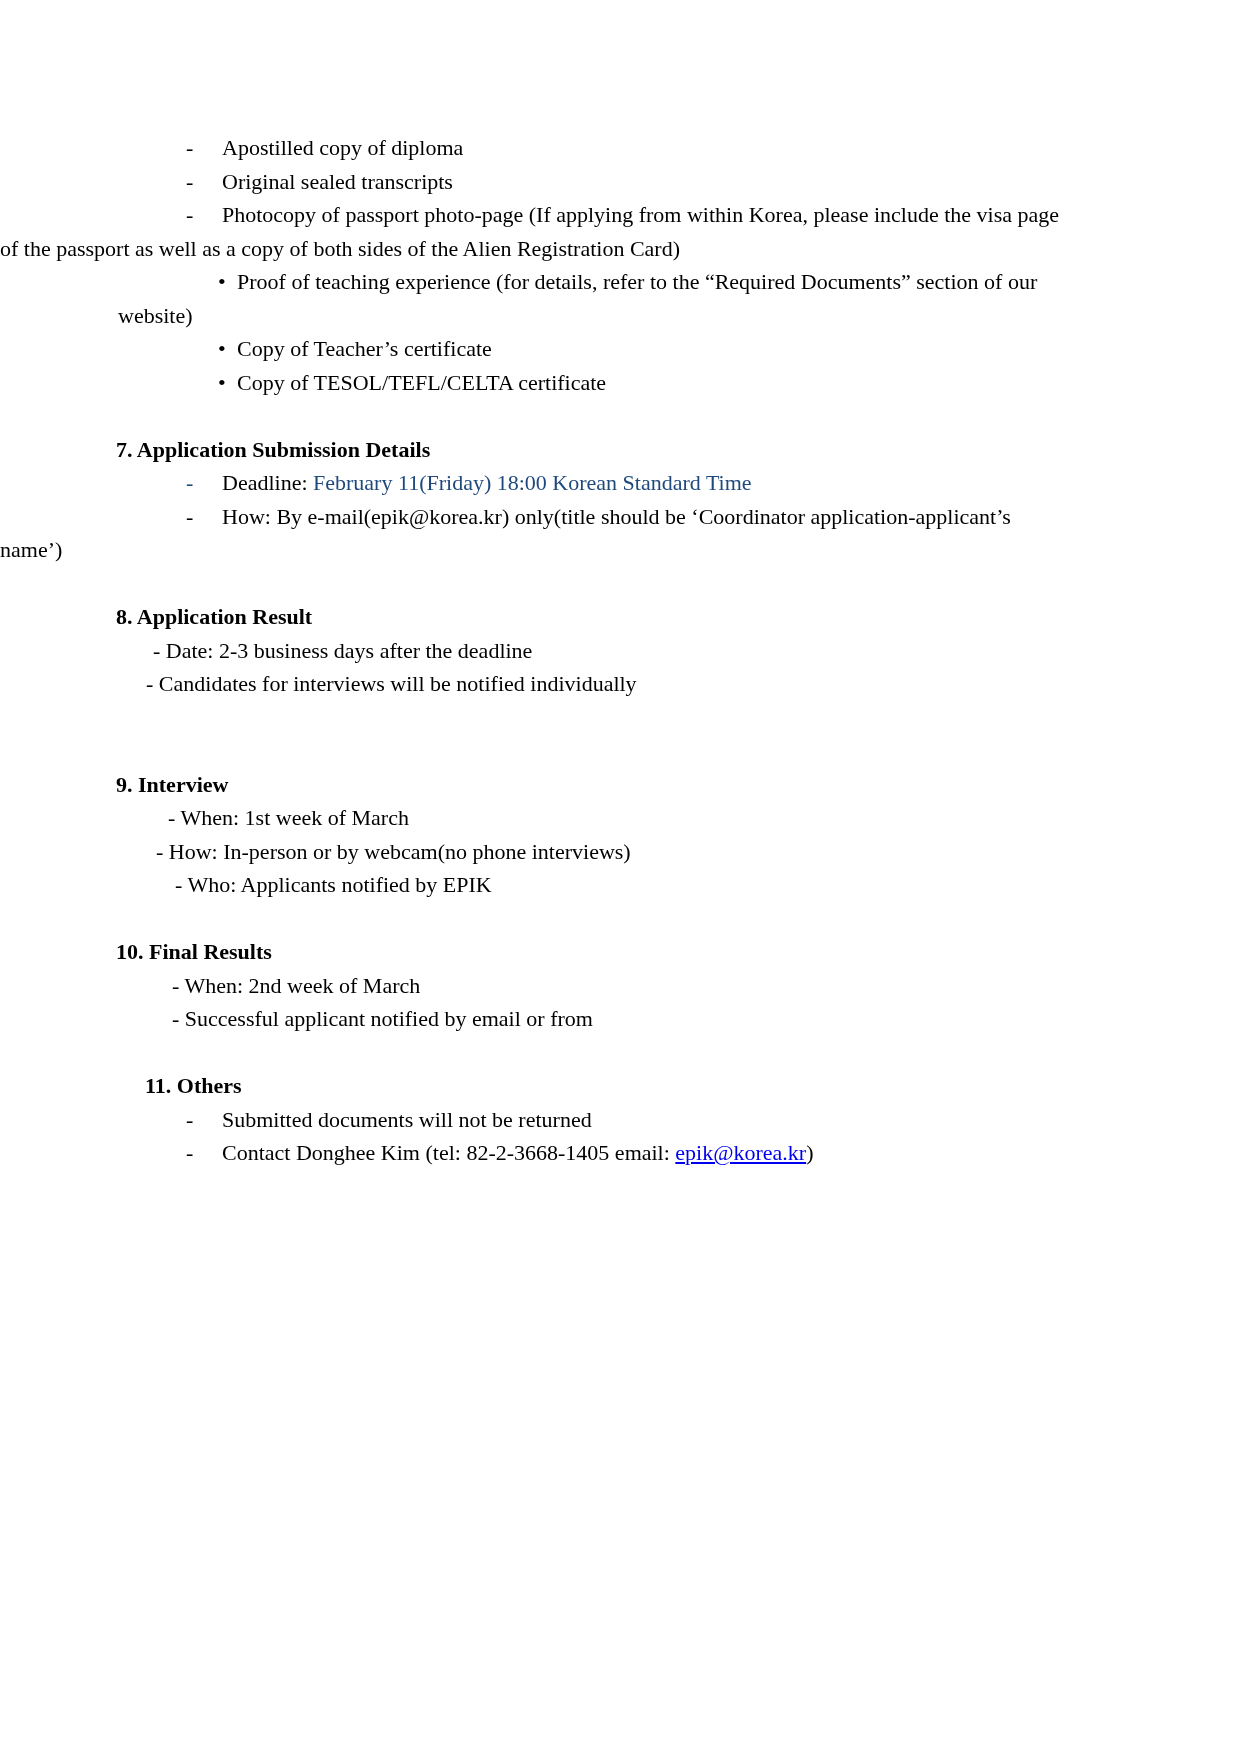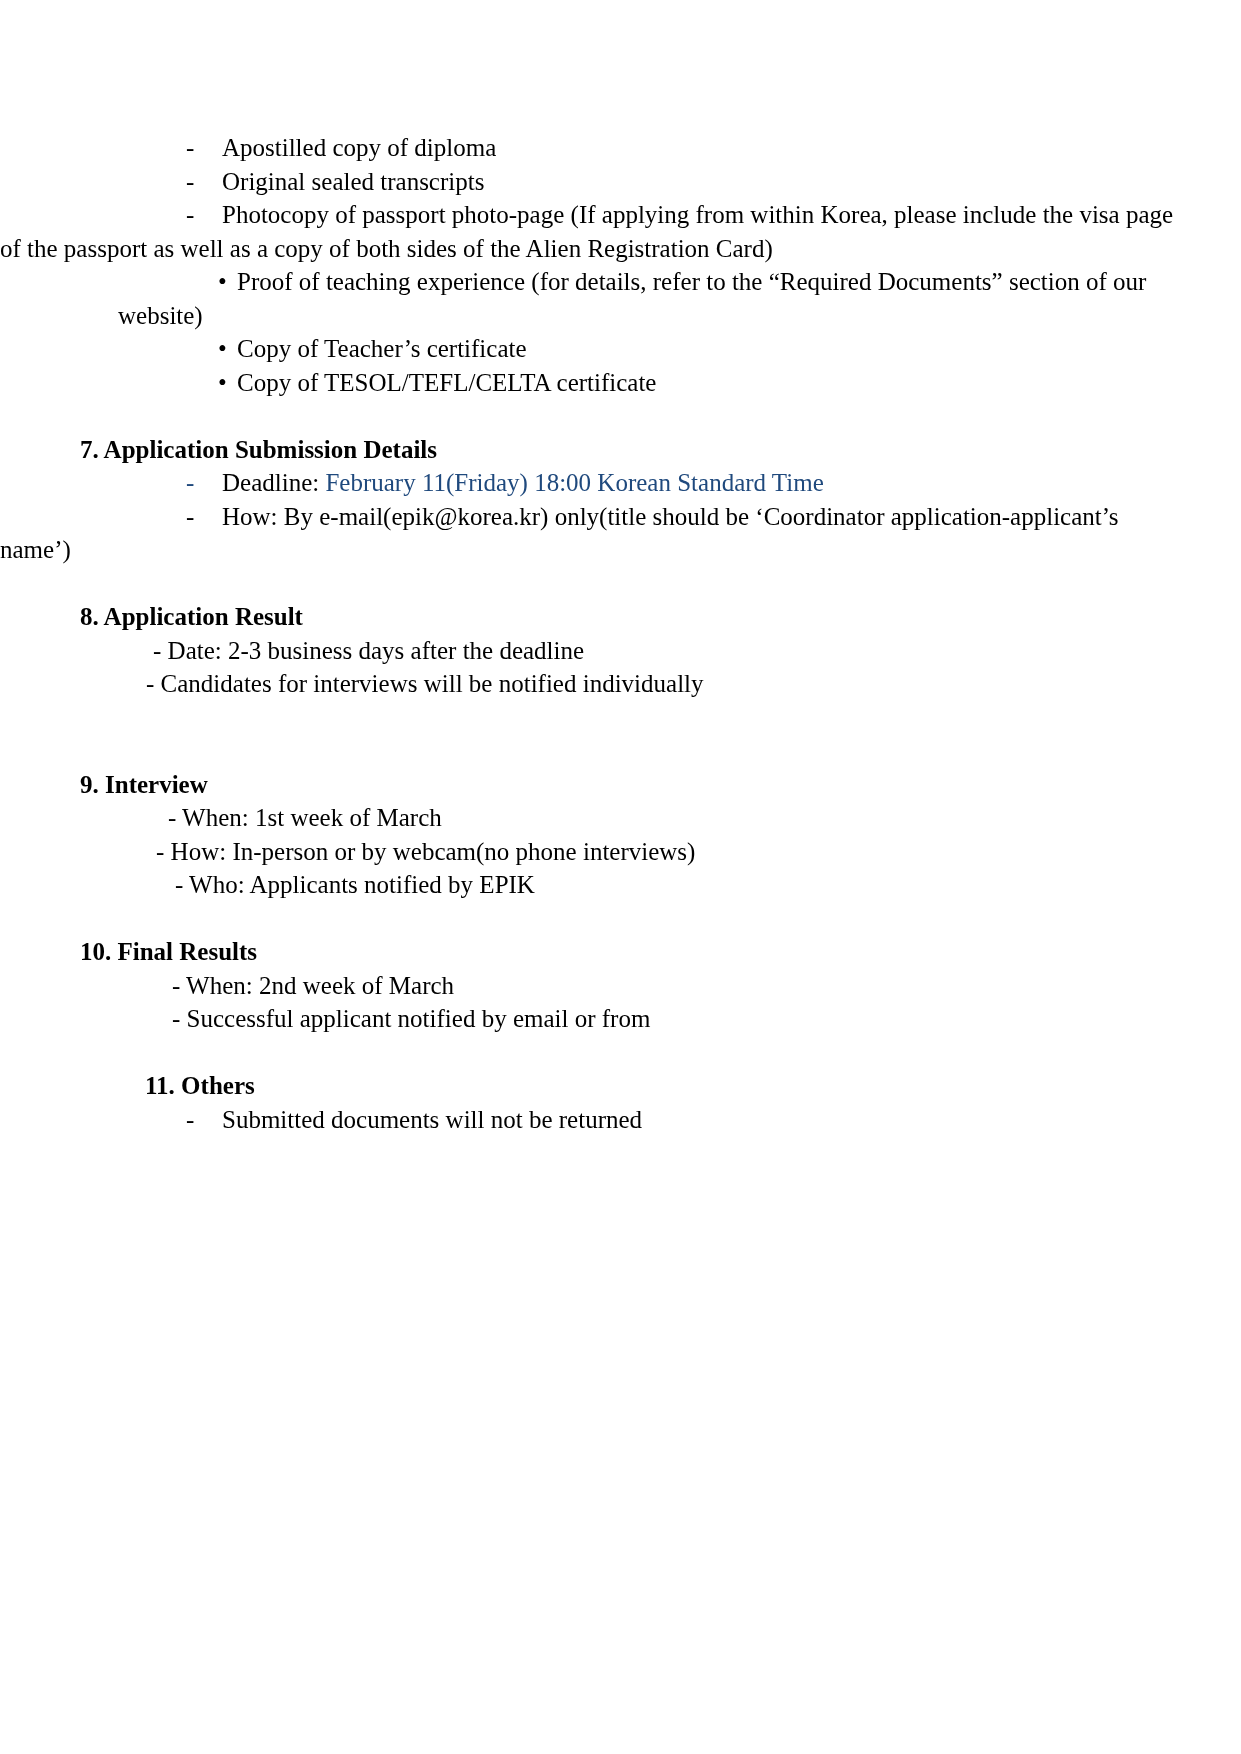--- a/index.html
+++ b/index.html
@@ -14,33 +14,33 @@
   .page {
     width: 1241px;
     height: 1754px;
     background: #ffffff;
     padding-top: 131px;
     overflow: hidden;
   }
   .ln {
     height: 33.5px;
     line-height: 33.5px;
-    font-size: 25px;
+    font-size: 22px;
     white-space: nowrap;
   }
   .blank  { height: 33.5px; }
   .blank2 { height: 67px; }
 
   
   .ind-dash   { padding-left: 186px; }   
   .ind-cont   { }   
   .ind-star   { padding-left: 200px; }   
   .ind-bullet { padding-left: 218px; }   
   .ind-web    { padding-left: 118px; }   
-  .ind-head   { padding-left: 80px; }   
+  .ind-head   { padding-left: 116px; }   
   .ind-head11 { padding-left: 145px; }
   .ind-date   { padding-left: 153px; }
   .ind-cand   { padding-left: 146px; }
   .ind-iwhen  { padding-left: 168px; }
   .ind-ihow   { padding-left: 156px; }
   .ind-iwho   { padding-left: 175px; }
   .ind-fwhen  { padding-left: 172px; }
 
   .mk-dash {
     display: inline-block;
@@ -98,14 +98,15 @@
   <div class="blank"></div>
 
   <div class="ln ind-head heading"><span>10. Final Results</span></div>
   <div class="ln ind-fwhen"><span>- When: 2nd week of March</span></div>
   <div class="ln ind-fwhen"><span>- Successful applicant notified by email or from</span></div>
 
   <div class="blank"></div>
 
   <div class="ln ind-head11 heading"><span>11. Others</span></div>
   <div class="ln ind-dash"><span class="mk-dash">-</span><span>Submitted documents will not be returned</span></div>
+  <div class="ln ind-dash"><span class="mk-dash">-</span><span>Contact Donghee Kim (tel: 82-2-3668-1405 email: </span><a href="#" class="email-link">epik@korea.kr</a><span>)</span></div>
 
 </div>
 
 </body></html>

